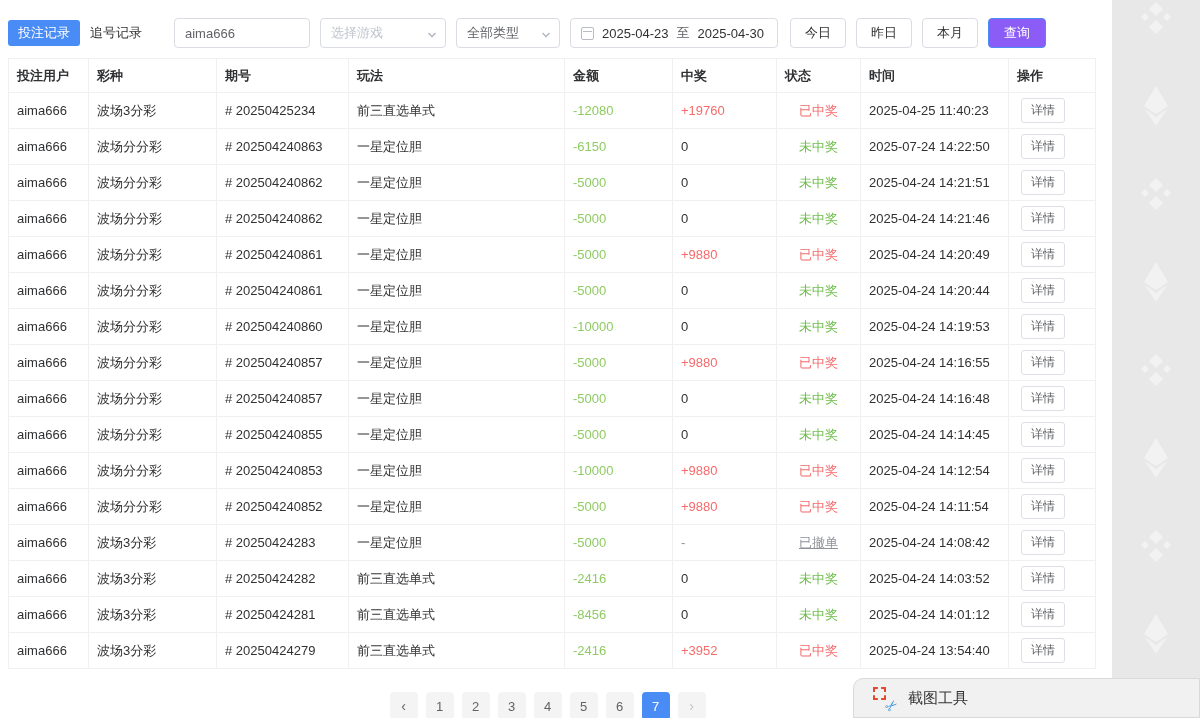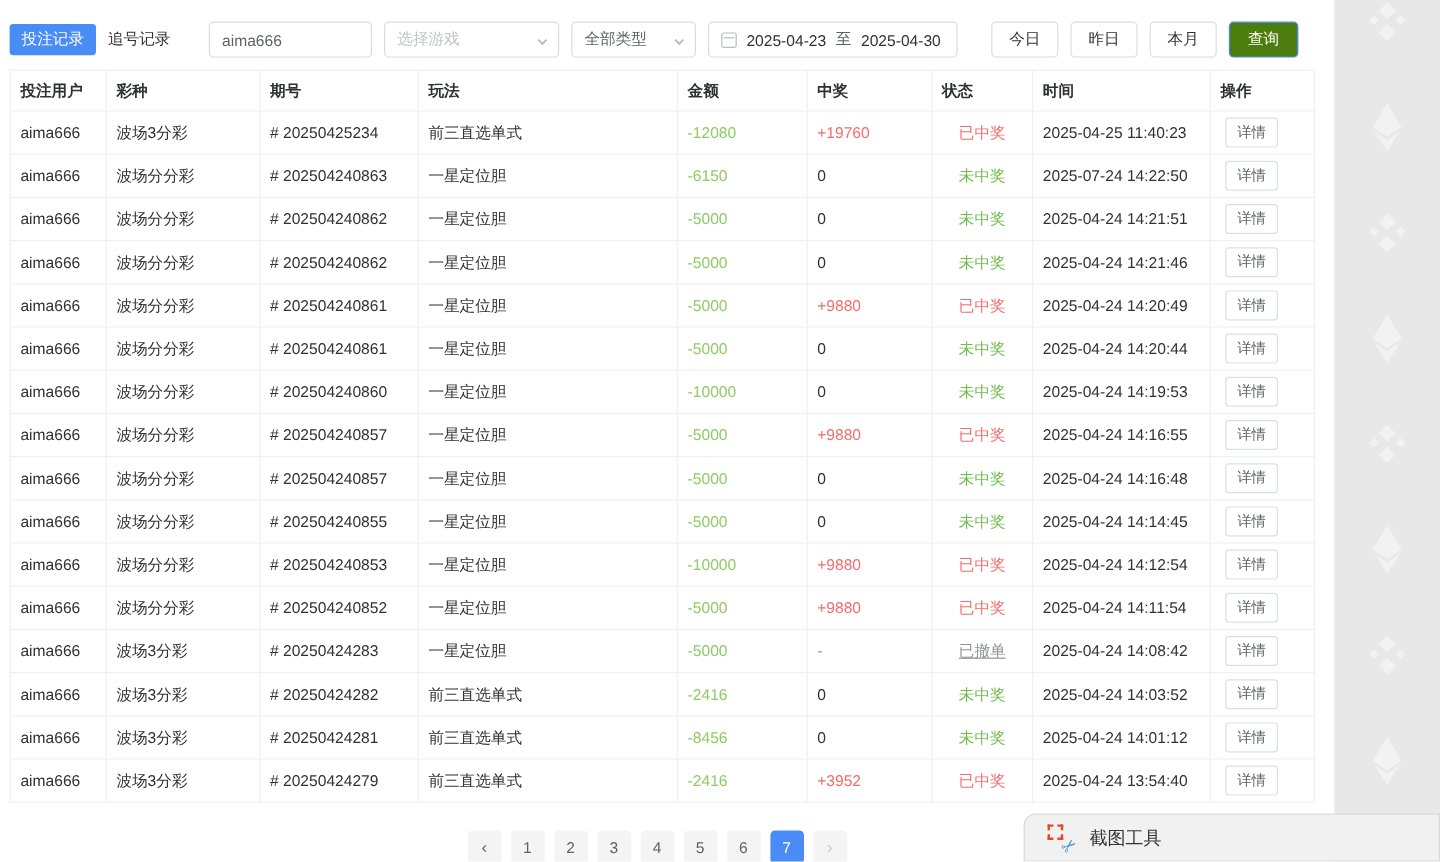--- a/index.html
+++ b/index.html
@@ -29,37 +29,37 @@
     height:26px; padding:0 10px; font-size:13px; line-height:26px;
     border-radius:3px; color:#303133; cursor:pointer; white-space:nowrap;
   }
   .tab.active { background:#4a8cf5; color:#fff; }
   .ctl {
     height:30px; border:1px solid #d9dce3; border-radius:4px; background:#fff;
     font-size:13px; color:#606266; display:flex; align-items:center;
   }
   .input-box { width:136px; padding:0 10px; margin-right:10px; }
   .select-box { padding:0 8px 0 10px; justify-content:space-between; margin-right:10px; }
-  .select-game { width:146px; color:#bfc4cc; }
+  .select-game { width:126px; color:#bfc4cc; }
   .select-type { width:104px;text-align:right; }
   .chevron { width:10px; height:10px; display:inline-block; margin-left:6px; }
   .chevron svg { width:10px; height:10px; }
   .chevron svg path { stroke:#b7bcc5; stroke-width:1.6; fill:none; }
-  .date-box { width:208px; padding:0 10px; margin-right:28px; color:#303133; }
+  .date-box { width:208px; padding:0 10px; margin-right:12px; color:#303133; }
   .cal-icon { width:13px; height:13px; border:1px solid #b7bcc5; border-radius:2px;
     margin-right:8px; position:relative; flex:none; }
   .cal-icon:before { content:""; position:absolute; left:1px; right:1px; top:3px;
     height:1px; background:#b7bcc5; }
   .date-sep { margin:0 8px; color:#606266; }
   .btn {
     height:30px; padding:0 14px; border:1px solid #d9dce3; border-radius:4px;
     background:#fff; font-size:13px; color:#303133; margin-right:10px;
     display:flex; align-items:center; cursor:pointer; white-space:nowrap;
   }
-  .btn.primary { background:#4d7c0f; border-color:#4a8cf5; color:#fff; padding:0 15px; }
+  .btn.primary { background:#8b5cf6; border-color:#4a8cf5; color:#fff; padding:0 15px; }
 
   
   table.records {
     position:absolute; top:58px; left:8px; width:1087px;
     border-collapse:collapse; table-layout:fixed; font-size:13px;border-radius:18px;
   }
   table.records th, table.records td {
     border:1px solid #f0f0f0; padding:0 0 0 8px; height:36px;
     text-align:left; vertical-align:middle; white-space:nowrap; overflow:hidden;
   }

